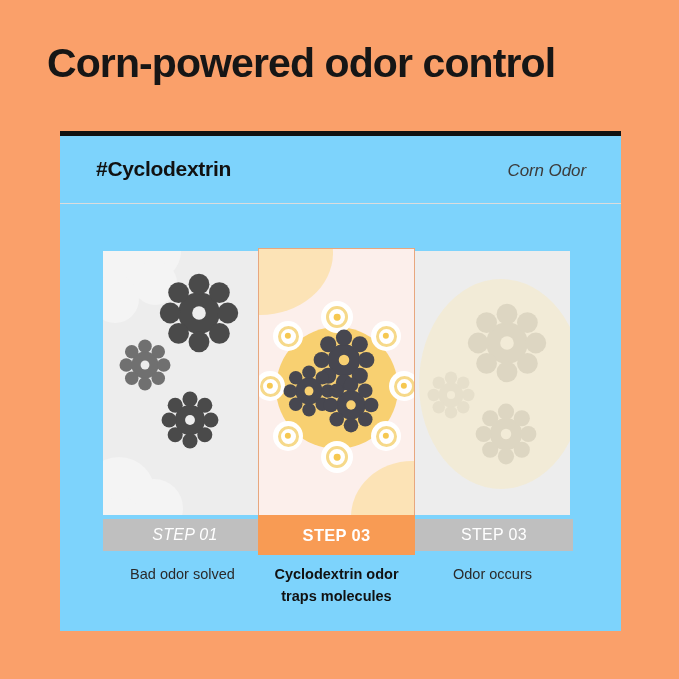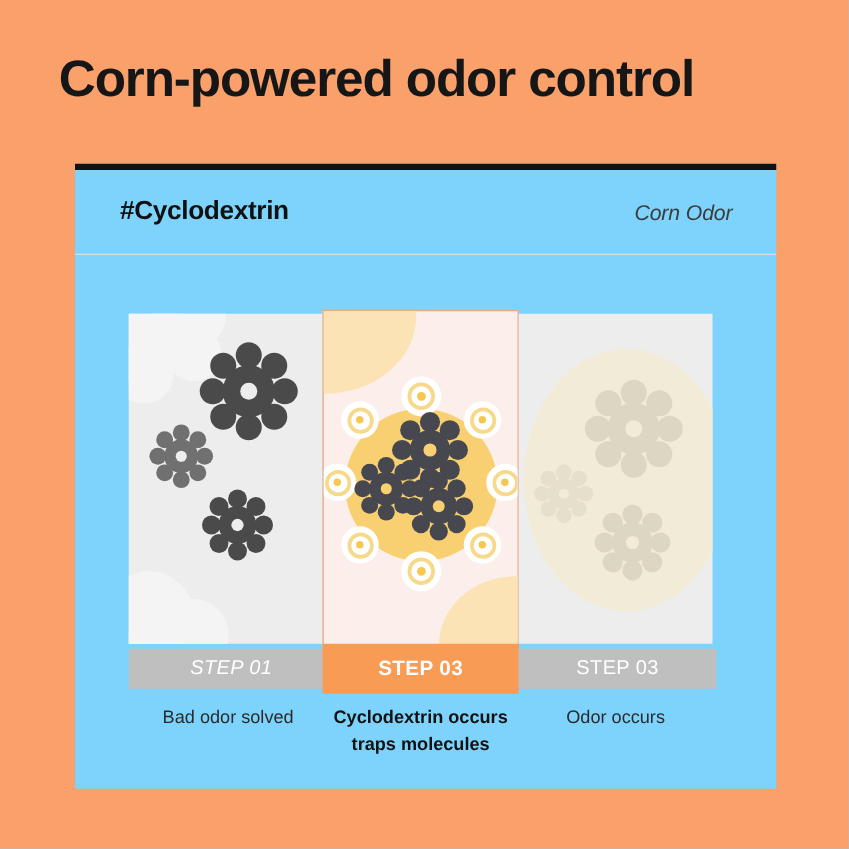--- a/index.html
+++ b/index.html
@@ -431,19 +431,19 @@
 
   <div class="steps">
     <div class="step step-gray step-1">STEP 01</div>
     <div class="step step-2">STEP 03</div>
     <div class="step step-gray step-3">STEP 03</div>
   </div>
 
   <div class="captions">
     <div class="caption cap-1">Bad odor solved</div>
     <div class="caption cap-2">
-      <div>Cyclodextrin occurs</div>
+      <div>Cyclodextrin odor</div>
       <div>traps molecules</div>
     </div>
     <div class="caption cap-3">Odor occurs</div>
   </div>
 
 </div>
 
 </body></html>

